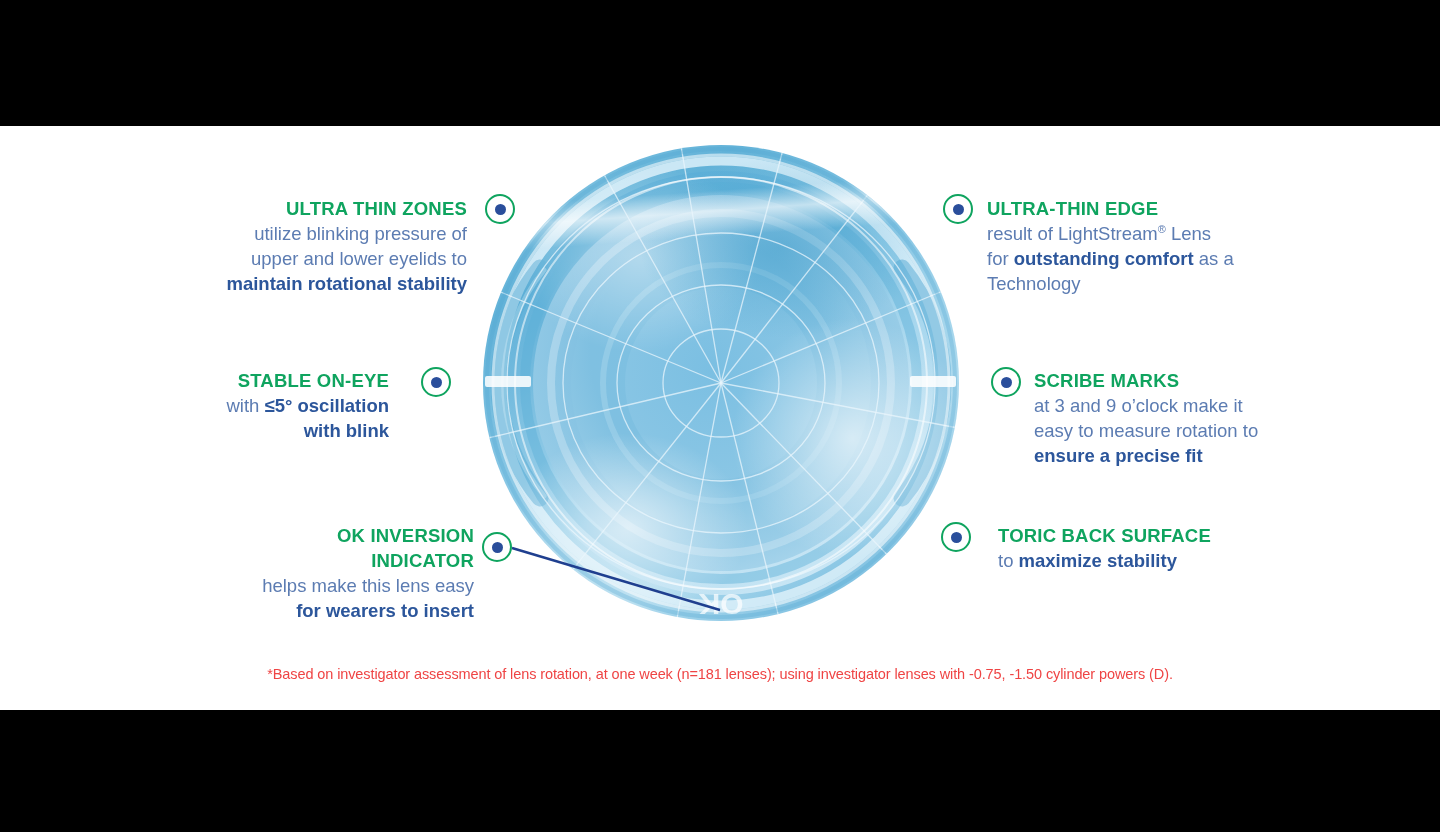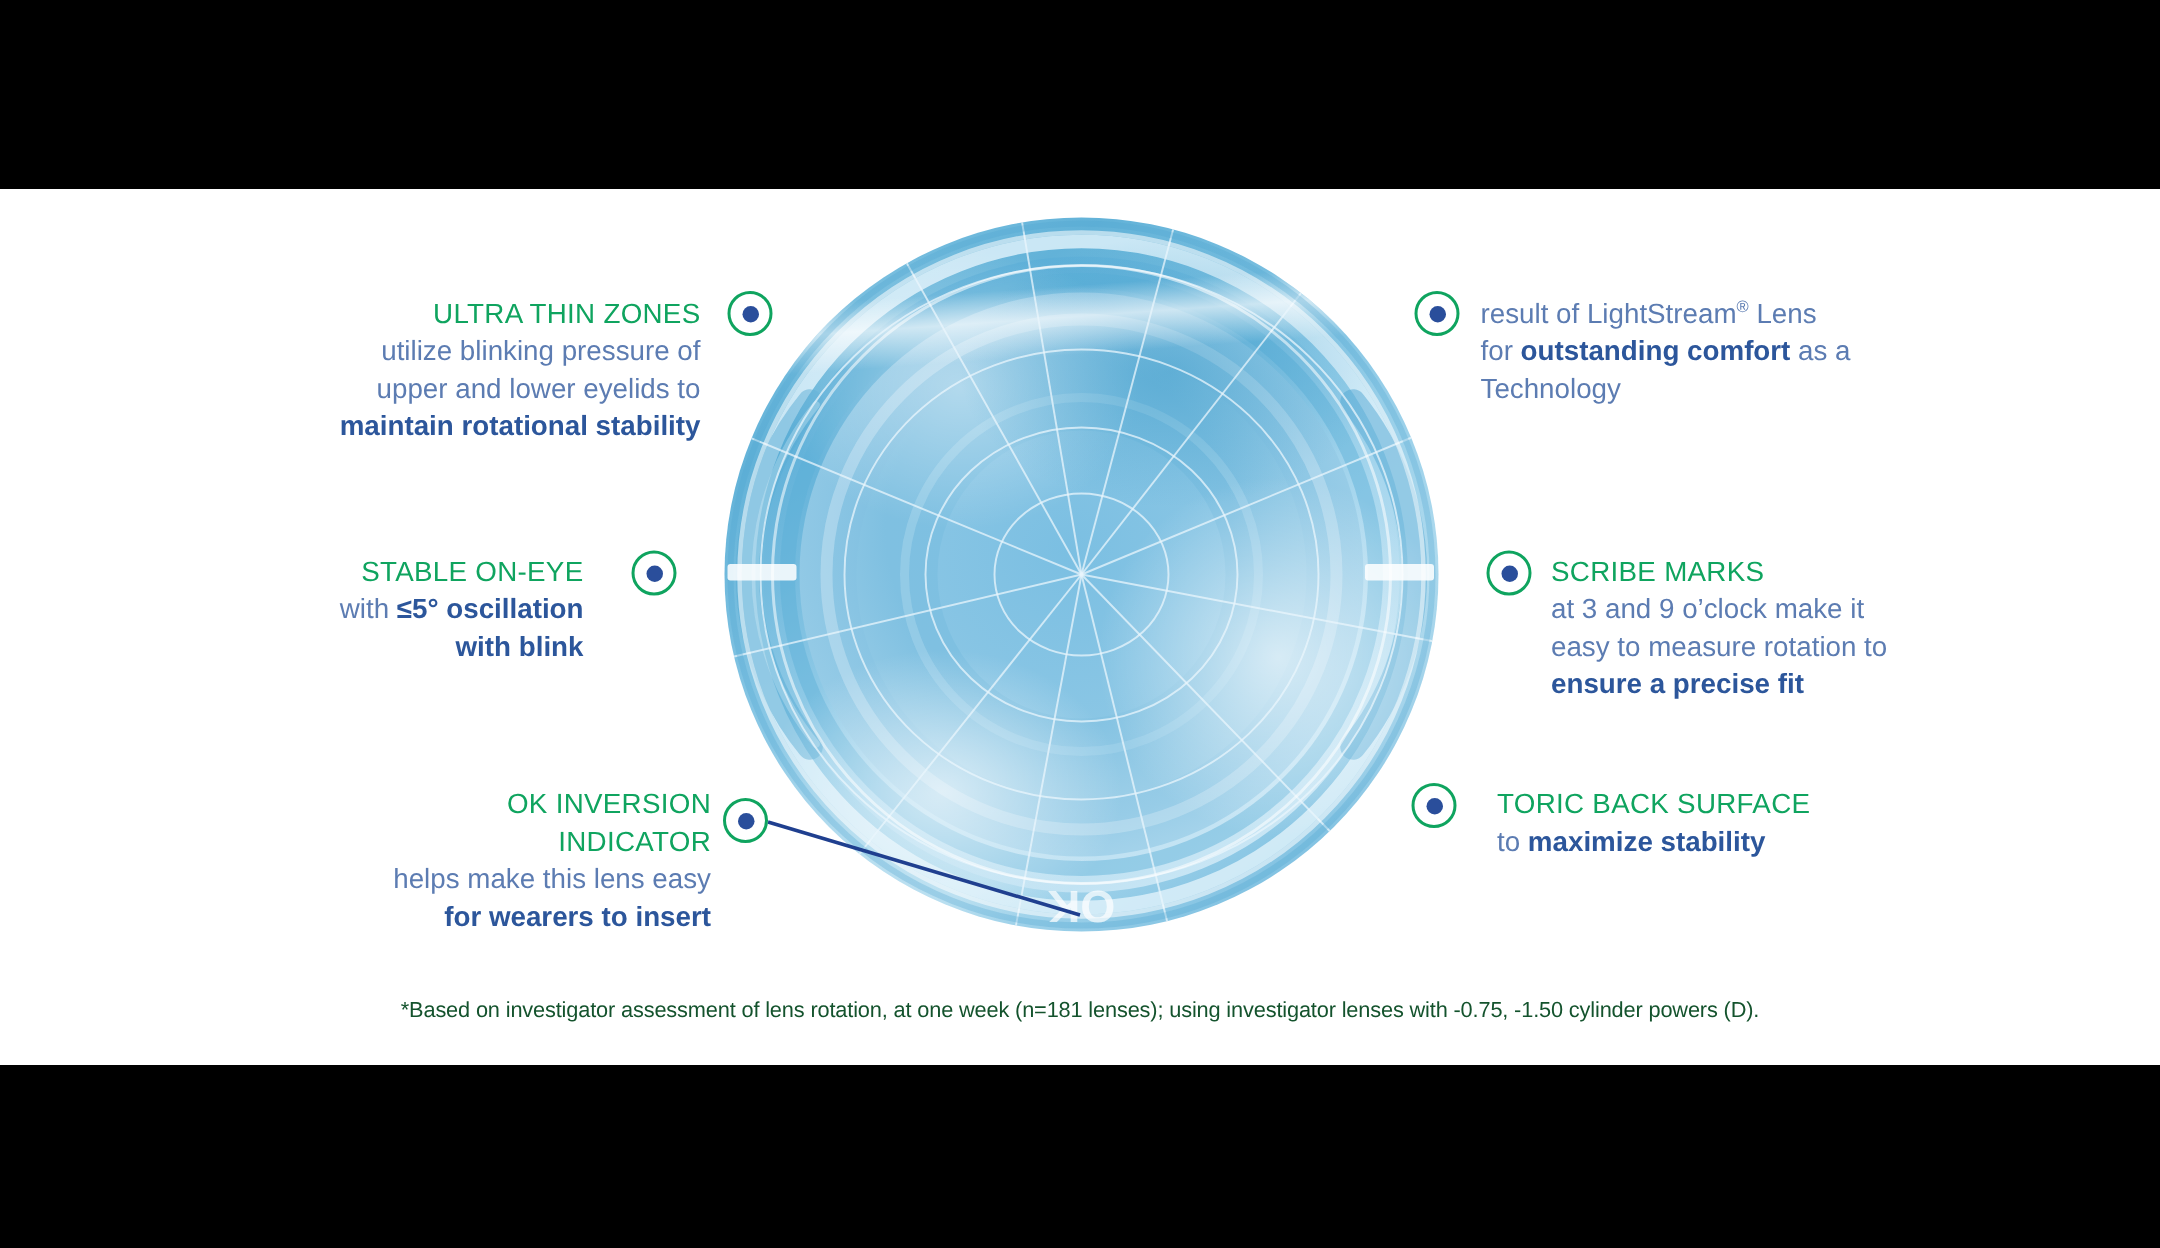--- a/index.html
+++ b/index.html
@@ -46,21 +46,21 @@
     position: absolute;
     font-size: 18.5px;
     line-height: 25px;
     color: #5C7CB2;
   }
   .callout.left  { text-align: right; }
   .callout.right { text-align: left;  }
 
   .callout .title {
     color: #0FA45F;
-    font-weight: normal;
+    font-weight: bold;
     letter-spacing: 0.2px;
     display: block;
   }
   .callout .body { display: block; }
   .callout b { color: #2C569B; font-weight: bold; }
   .callout .reg {
     font-size: 11px;
     vertical-align: super;
     line-height: 0;
   }
@@ -98,21 +98,21 @@
   }
 
   
   #footnote {
     position: absolute;
     left: 0;
     top: 540px;          
     width: 1440px;
     text-align: center;
     font-size: 14.5px;
-    color: #14532d;
+    color: #ef4444;
     letter-spacing: -0.1px;
   }
 </style>
 </head>
 <body>
 
 <div id="stage">
   <div id="panel">
 
     <div id="lens-figure">
@@ -264,20 +264,21 @@
     <div class="bullet" style="left:482px; top:406px;"></div>
     <div class="callout left" style="left:140px; top:397px; width:334px;">
       <span class="title">OK INVERSION</span>
       <span class="title">INDICATOR</span>
       <span class="body">helps make this lens easy</span>
       <span class="body"><b>for wearers to insert</b></span>
     </div>
 
     <div class="bullet" style="left:943px; top:68px;"></div>
     <div class="callout right" style="left:987px; top:70px; width:300px;">
+      <span class="title">ULTRA-THIN EDGE</span>
       <span class="body"><span>result of LightStream</span><span class="reg">®</span><span> Lens</span></span>
       <span class="body"><span>for </span><b>outstanding comfort</b><span> as a</span></span>
       <span class="body">Technology</span>
     </div>
 
     <div class="bullet" style="left:991px; top:241px;"></div>
     <div class="callout right" style="left:1034px; top:242px; width:300px;">
       <span class="title">SCRIBE MARKS</span>
       <span class="body">at 3 and 9 o’clock make it</span>
       <span class="body">easy to measure rotation to</span>

